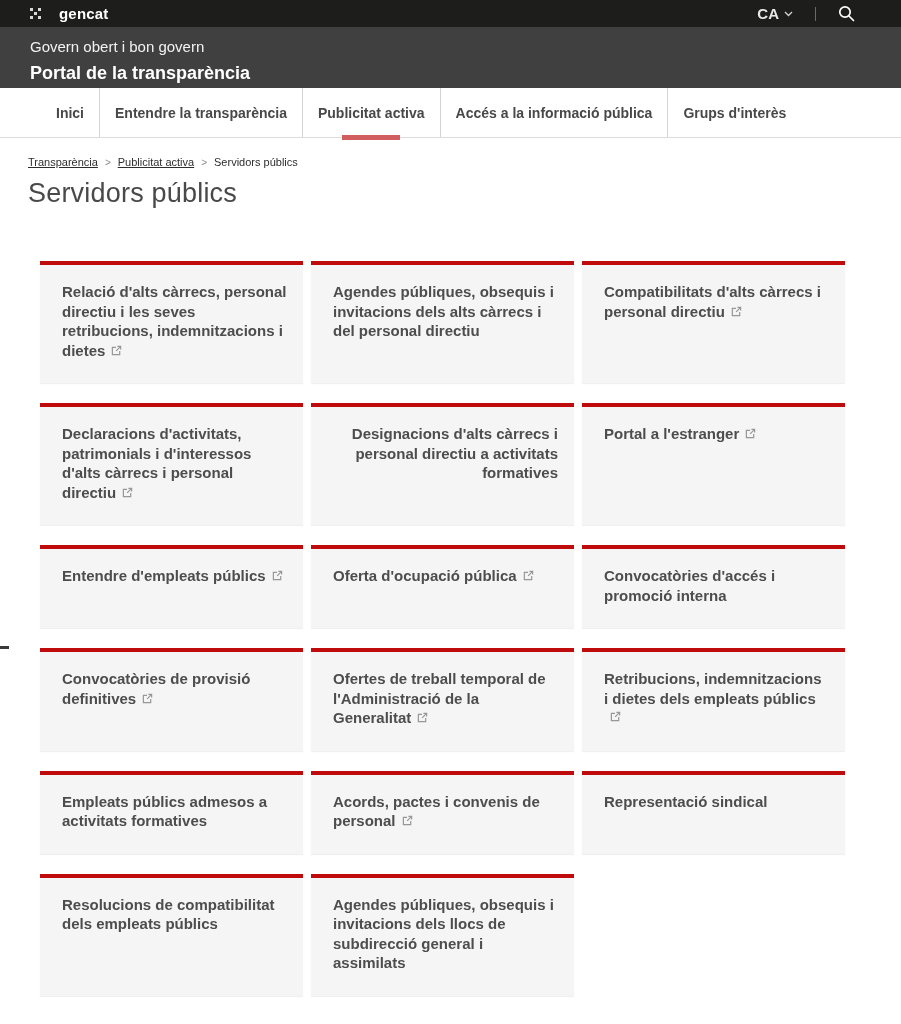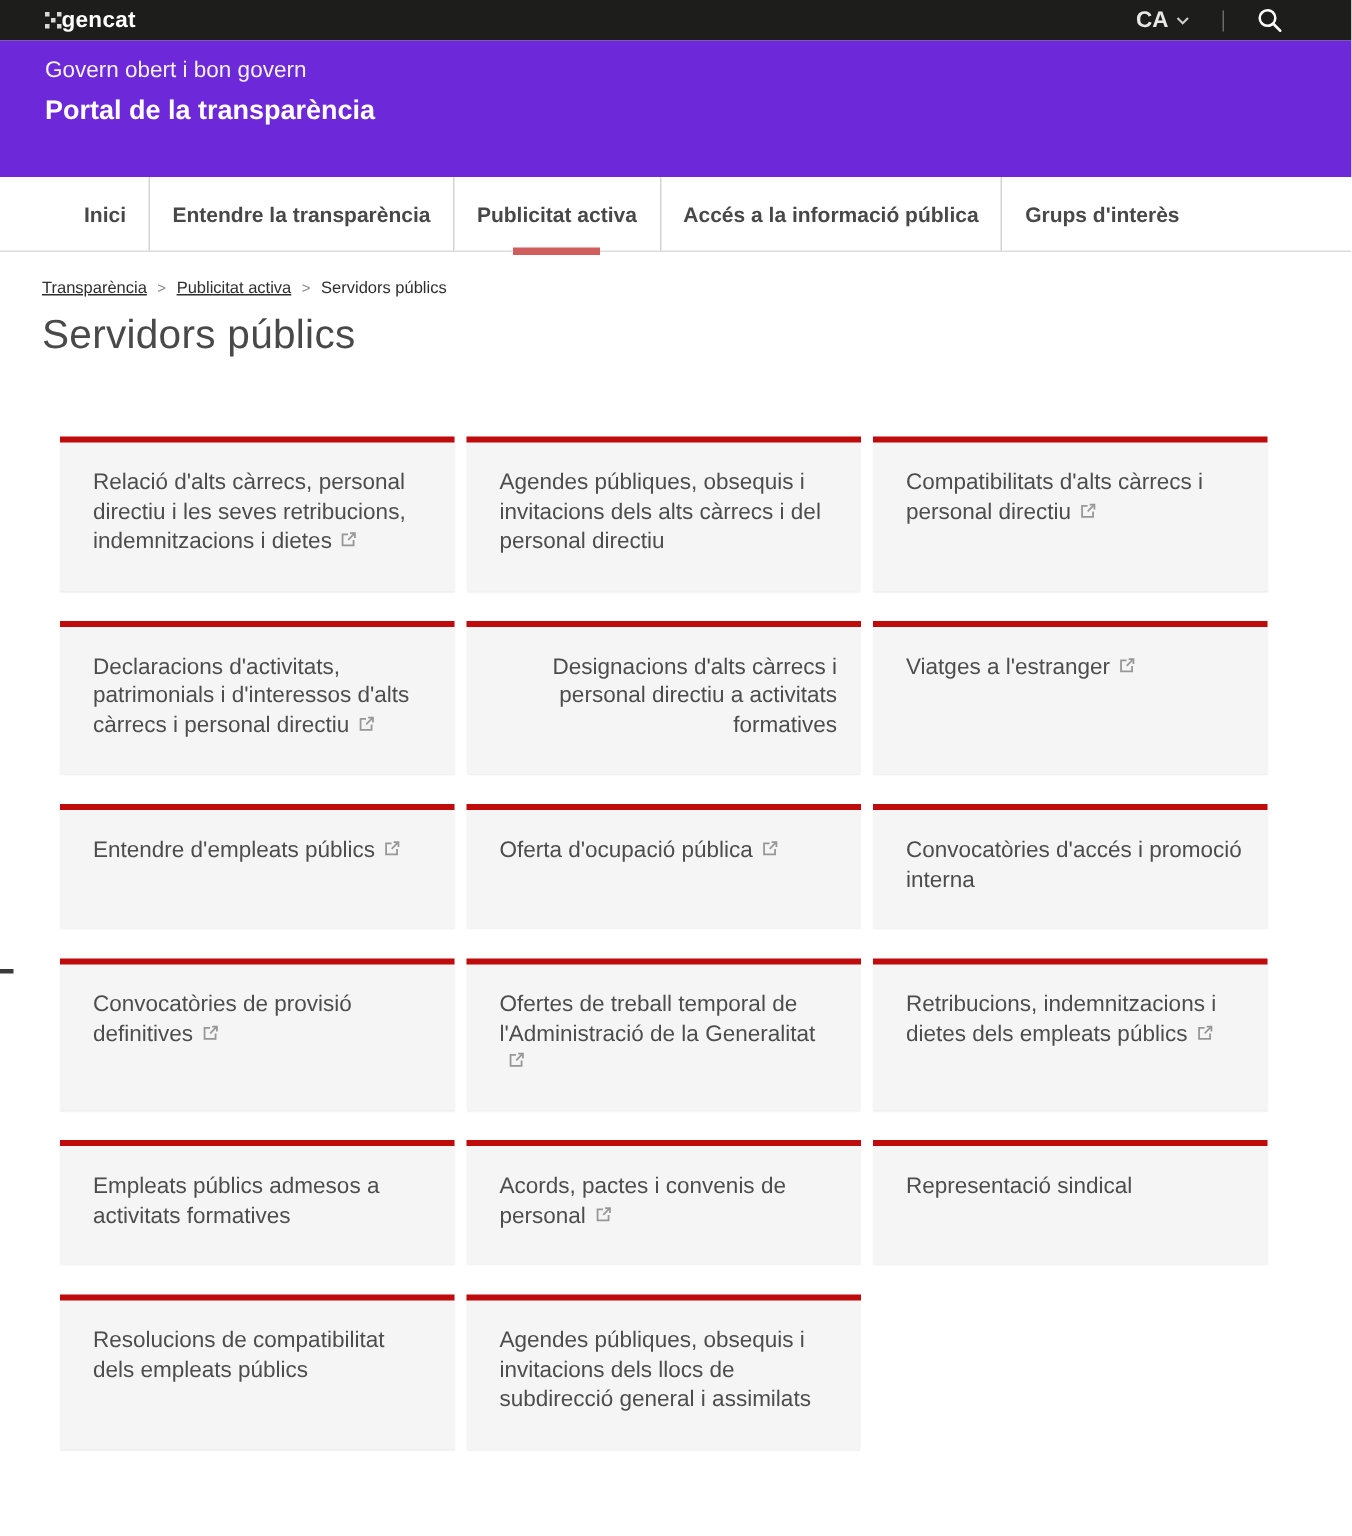--- a/index.html
+++ b/index.html
@@ -4,33 +4,33 @@
 <style>
   * { margin: 0; padding: 0; box-sizing: border-box; }
   html, body { width: 901px; height: 1024px; background: #fff; overflow: hidden; }
   body { font-family: "Liberation Sans", "DejaVu Sans", sans-serif; color: #4a4a4a; position: relative; }
 
   
   .topbar {
     height: 27px; background: #1d1d1b; display: flex; align-items: center;
     padding: 0 30px;
   }
-  .logo { display: flex; align-items: center; gap: 0; cursor: pointer; text-align: center; }
+  .logo { display: flex; align-items: center; gap: 18px; cursor: pointer; text-align: center; }
   .logo-mark { display: inline-grid; grid-template-columns: repeat(3, 3px); grid-auto-rows: 3px; gap: 1px; }
   .logo-mark i { background: #d9d9d9; }
   .logo-mark i.off { background: transparent; }
   .logo-text { color: #fff; font-weight: 700; font-size: 15px; letter-spacing: 0.2px; }
   .topbar-right { margin-left: auto; display: flex; align-items: center; gap: 22px; padding-right: 16px; }
   .lang { display: flex; align-items: center; gap: 5px; color: #e8e8e8; font-size: 15px; font-weight: 700; cursor: pointer; }
   .lang svg { display: block; }
   .topbar-sep { width: 1px; height: 14px; background: #6a6a6a; }
   .search-btn { background: none; border: none; cursor: pointer; display: flex; align-items: center; }
 
   
-  .band { height: 91px; background: #6d28d9; padding: 11px 0 0 30px; }
+  .band { height: 61px; background: #404040; padding: 11px 0 0 30px; }
   .band-section { color: #f2f2f2; font-size: 15px; font-weight: 400; margin-bottom: 8px; }
   .band-title { color: #ffffff; font-size: 18px; font-weight: 700; }
 
   
   .mainnav { height: 50px; background: #fff; border-bottom: 1px solid #dcdcdc; }
   .mainnav ul { list-style: none; display: flex; align-items: center; height: 100%; padding-left: 56px; }
   .nav-item { position: relative; height: 100%; display: flex; align-items: center; padding: 0 15px; cursor: pointer; }
   .nav-item:first-child { padding-left: 0; }
   .nav-label { font-size: 14px; font-weight: 600; color: #484848; white-space: nowrap; }
   .nav-item + .nav-item { border-left: 1px solid #d4d4d4; }
@@ -50,21 +50,21 @@
   
   .cards {
     margin: 52px 56px 0 40px;
     display: grid; grid-template-columns: repeat(3, 1fr);
     column-gap: 8px; row-gap: 20px;
   }
   .card {
     background: #f5f5f5; border-top: 4px solid; cursor: pointer;
     padding: 17px 16px 23px 22px; box-shadow: 0 1px 1px rgba(0,0,0,0.06);
   }
-  .card-label { font-size: 15px; font-weight: 400; color: #4d4d4d; line-height: 19.5px; }
+  .card-label { font-size: 15px; font-weight: 700; color: #4d4d4d; line-height: 19.5px; }
   .ext-icon { display: inline-block; margin-left: 6px; vertical-align: baseline; }
   .ext-icon svg { display: block; }
 
   
   .edge-marker { position: absolute; left: 0; top: 646px; width: 9px; height: 3px; background: #3a3a3a; }
 </style>
 </head>
 <body>
 
 <header class="topbar">
@@ -174,21 +174,21 @@
           <path d="M7 1.5 H10.5 V5" fill="none" stroke="#979797" stroke-width="1.3"></path>
           <line x1="5.6" y1="6.4" x2="10.2" y2="1.8" stroke="#979797" stroke-width="1.3"></line>
         </svg></span>
   </div>
 
   <div class="card" style="border-top-color: rgb(191, 11, 11); text-align: right;">
     <span class="card-label">Designacions d'alts càrrecs i personal directiu a activitats formatives</span>
   </div>
 
   <div class="card" style="border-top-color: rgb(191, 11, 11);">
-    <span class="card-label">Viatges a l'estranger</span><span class="ext-icon"><svg width="11" height="11" viewBox="0 0 12 12">
+    <span class="card-label">Portal a l'estranger</span><span class="ext-icon"><svg width="11" height="11" viewBox="0 0 12 12">
           <path d="M9.5 6.5 V10.5 H1.5 V2.5 H5.5" fill="none" stroke="#979797" stroke-width="1.3"></path>
           <path d="M7 1.5 H10.5 V5" fill="none" stroke="#979797" stroke-width="1.3"></path>
           <line x1="5.6" y1="6.4" x2="10.2" y2="1.8" stroke="#979797" stroke-width="1.3"></line>
         </svg></span>
   </div>
 
 
   <div class="card" style="border-top-color: rgb(191, 11, 11);">
     <span class="card-label">Entendre d'empleats públics</span><span class="ext-icon"><svg width="11" height="11" viewBox="0 0 12 12">
           <path d="M9.5 6.5 V10.5 H1.5 V2.5 H5.5" fill="none" stroke="#979797" stroke-width="1.3"></path>

